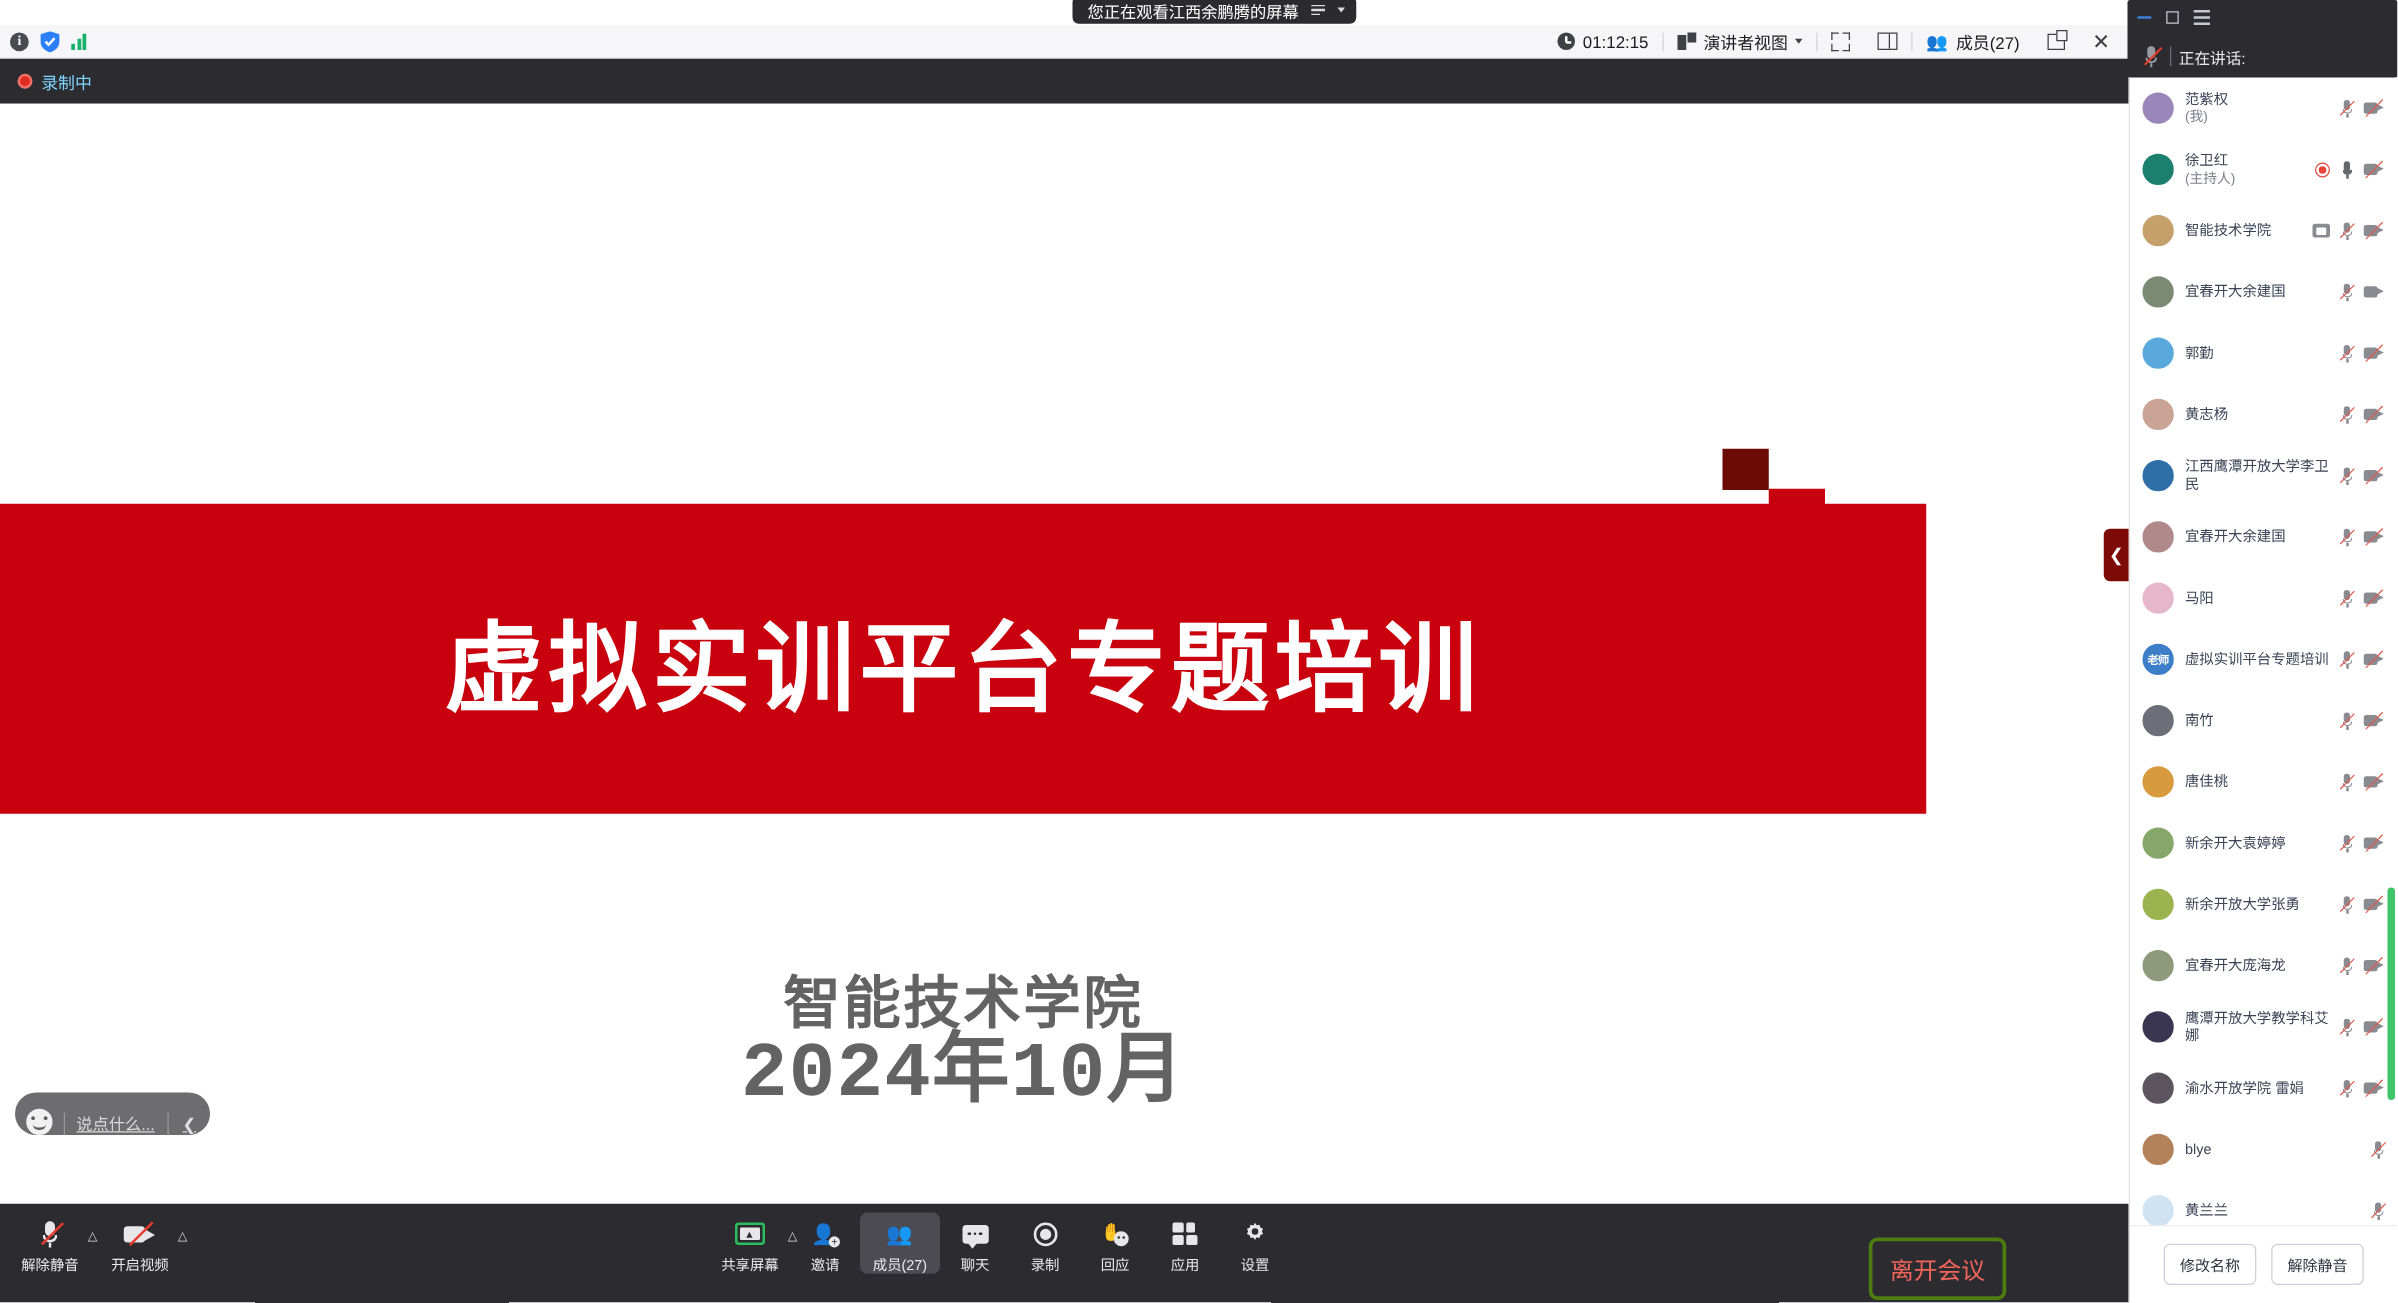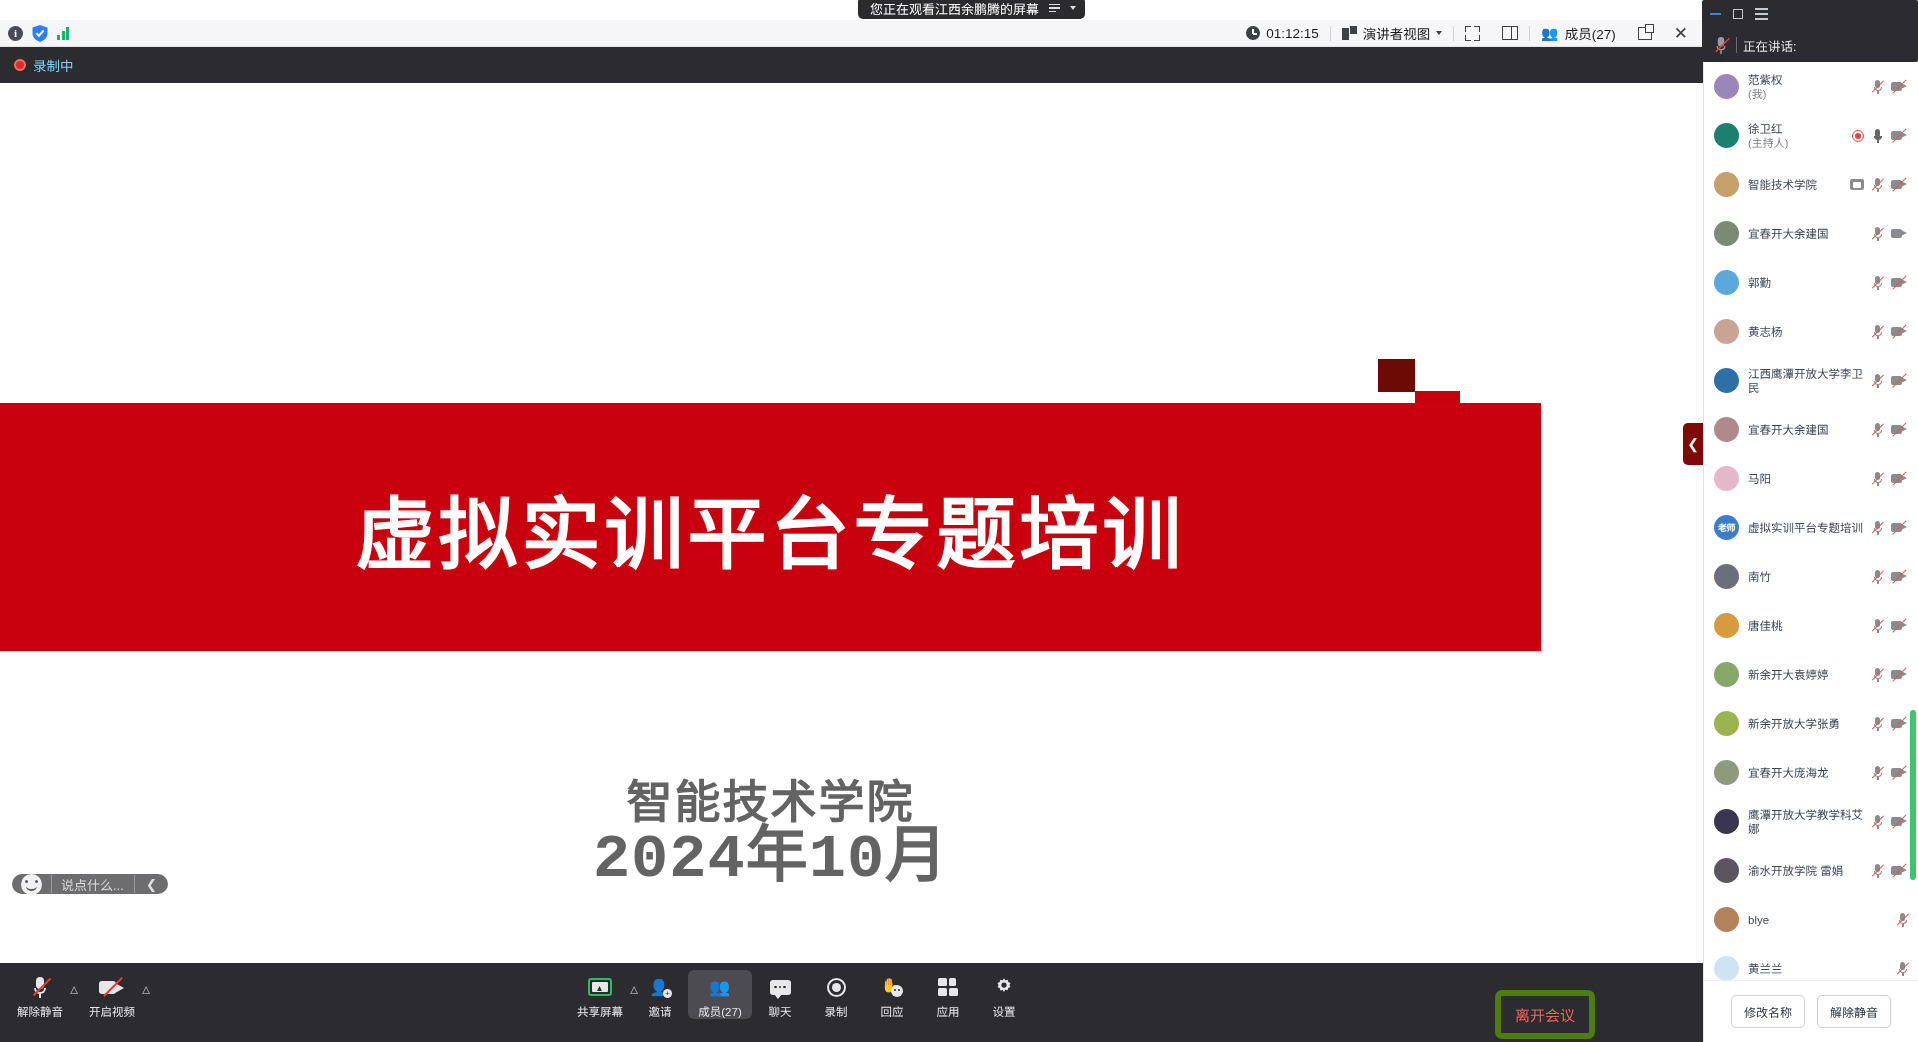--- a/index.html
+++ b/index.html
@@ -110,24 +110,24 @@
 
   .collapse-tab {
     position: absolute; right: 0; top: 340px; width: 20px; height: 42px;
     background: #7d0a07; border-radius: 5px 0 0 5px;
     display: flex; align-items: center; justify-content: center;
     color: #fff; font-size: 14px; z-index: 20;
   }
 
   
   .chat-bubble {
-    position: absolute; left: 12px; top: 874px; height: 20px;
+    position: absolute; left: 12px; top: 874px; height: 34px;
     background: #6d6d70; border-radius: 18px;
-    display: flex; align-items: center; z-index: 30;
-    color: #d9d9dc; font-size: 13px;
+    display: flex; align-items: flex-end; z-index: 30;
+    color: #d9d9dc; font-size: 13px; text-decoration: underline;
   }
   .cb-emoji {
     width: 21px; height: 21px; border-radius: 50%; background: #f1f1f1;
     margin-left: 9px; position: relative;
   }
   .cb-emoji::before { content:""; position:absolute; left:4px; top:6px; width:3px;height:3px;background:#5c5c5f;border-radius:50%;}
   .cb-emoji::after { content:""; position:absolute; right:4px; top:6px; width:3px;height:3px;background:#5c5c5f;border-radius:50%;}
   .cb-mouth { position:absolute; left:5px; bottom:4px; width:11px; height:5px; border-bottom:2px solid #5c5c5f; border-radius:0 0 7px 7px;}
   .cb-div { width:1px; height:18px; background:#98989b; margin: 0 9px; }
   .cb-text { width: 64px; white-space: nowrap; overflow: hidden; }
@@ -174,22 +174,22 @@
   .react-ic { position: relative; width: 22px; height: 20px; }
   .react-hand { position:absolute; left:0; top:0; font-size:14px; color:#e7e7ea; }
   .react-smile { position:absolute; right:0; bottom:0; width:12px; height:12px; border-radius:50%; background:#e7e7ea; }
   .react-smile::before{content:"";position:absolute;left:3px;top:4px;width:2px;height:2px;background:#2b2b30;border-radius:50%;}
   .react-smile::after{content:"";position:absolute;right:3px;top:4px;width:2px;height:2px;background:#2b2b30;border-radius:50%;}
   .apps-ic { width: 20px; height: 18px; display: grid; grid-template-columns: 9px 9px; grid-template-rows: 8px 8px; gap: 2px;}
   .apps-ic i { background: #e7e7ea; border-radius: 1.5px; }
   .apps-ic i:nth-child(2){ width: 7px; }
   .leave-btn {
     position: absolute; left: 1495px; top: 990px;
-    border: 6px solid #4d7c0f; color: #f2655b; background: transparent;
-    border-radius: 7px; padding: 8px 14px; font-size: 15px;
+    border: 3px solid #4d7c0f; color: #f2655b; background: transparent;
+    border-radius: 7px; padding: 8px 14px; font-size: 19px;
     font-family: "Liberation Sans", sans-serif;
   }
 
   
   .panel {
     position: absolute; left: 1703px; top: 20px; width: 215px; height: 1022px;
     background: #fff; border-left: 1px solid #e2e2e6;
     display: flex; flex-direction: column;
   }
   .search-wrap { padding: 10px 8px 6px 8px; }

